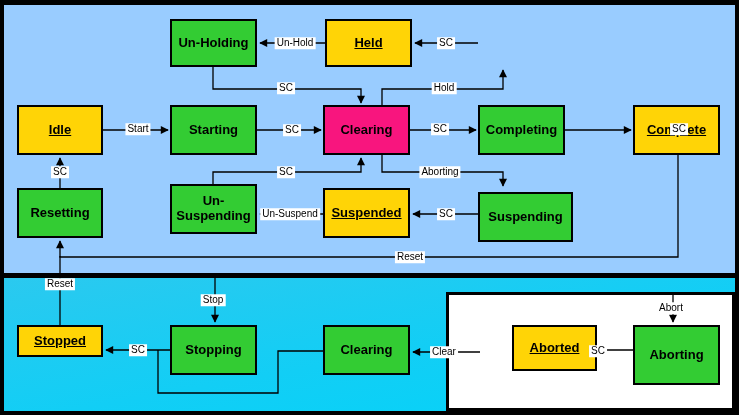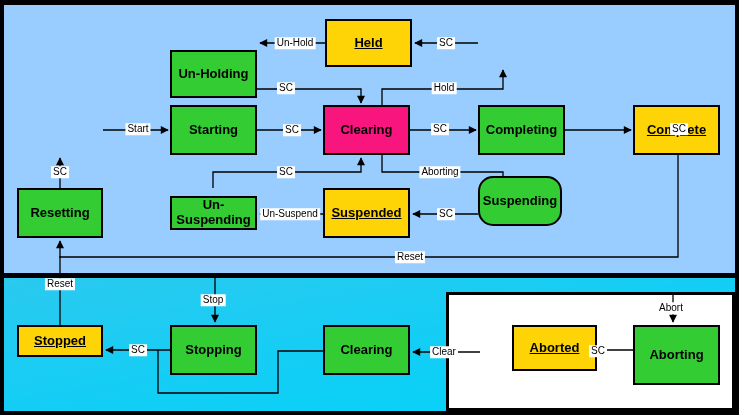--- a/index.html
+++ b/index.html
@@ -62,32 +62,33 @@
       <path d="M60,325 L60,256"></path>
       <path d="M215,277 L215,322" marker-end="url(#arr)"></path>
       <path d="M170,350 L106,350" marker-end="url(#arr)"></path>
       <path d="M323,351 L278,351 L278,393 L158,393 L158,350"></path>
       <path d="M673,293 L673,322" marker-end="url(#arr)"></path>
       <path d="M633,350 L568,350" marker-end="url(#arr)"></path>
       <path d="M480,352 L413,352" marker-end="url(#arr)"></path>
     </g>
   </svg>
 
-  <div class="state acting" style="left:170px; top:19px;  width:87px; height:48px;margin-top:31px;">Un-Holding</div>
+  <div class="state acting" style="left:170px; top:19px;  width:87px; height:48px;">Un-Holding</div>
   <div class="state waiting" style="left:325px; top:19px;  width:87px; height:48px;">Held</div>
 
+  <div class="state waiting" style="left:17px;  top:105px; width:86px; height:50px;">Idle</div>
   <div class="state acting" style="left:170px; top:105px; width:87px; height:50px;">Starting</div>
   <div class="state execute" style="left:323px; top:105px; width:87px; height:50px;">Clearing</div>
   <div class="state acting" style="left:478px; top:105px; width:87px; height:50px;">Completing</div>
   <div class="state waiting" style="left:633px; top:105px; width:87px; height:50px;">Complete</div>
 
   <div class="state acting" style="left:17px;  top:188px; width:86px; height:50px;">Resetting</div>
-  <div class="state acting" style="left:170px; top:196px; width:87px; height:34px;">Un-Suspending</div>
+  <div class="state acting" style="left:170px; top:184px; width:87px; height:50px;">Un-Suspending</div>
   <div class="state waiting" style="left:323px; top:188px; width:87px; height:50px;">Suspended</div>
-  <div class="state acting" style="left:478px; top:176px; width:84px; height:50px;border-radius:15px;">Suspending</div>
+  <div class="state acting" style="left:478px; top:192px; width:95px; height:50px;">Suspending</div>
 
   <div class="state waiting" style="left:17px;  top:325px; width:86px; height:32px;">Stopped</div>
   <div class="state acting" style="left:170px; top:325px; width:87px; height:50px;">Stopping</div>
   <div class="state acting" style="left:323px; top:325px; width:87px; height:50px;">Clearing</div>
   <div class="state waiting" style="left:480px; top:325px; width:85px; height:46px;margin-left:32px;">Aborted</div>
   <div class="state acting" style="left:633px; top:325px; width:87px; height:60px;">Aborting</div>
 
   <div class="tlabel" style="left:295px; top:43px;">Un-Hold</div>
   <div class="tlabel" style="left:446px; top:43px;">SC</div>
   <div class="tlabel" style="left:286px; top:88px;">SC</div>

